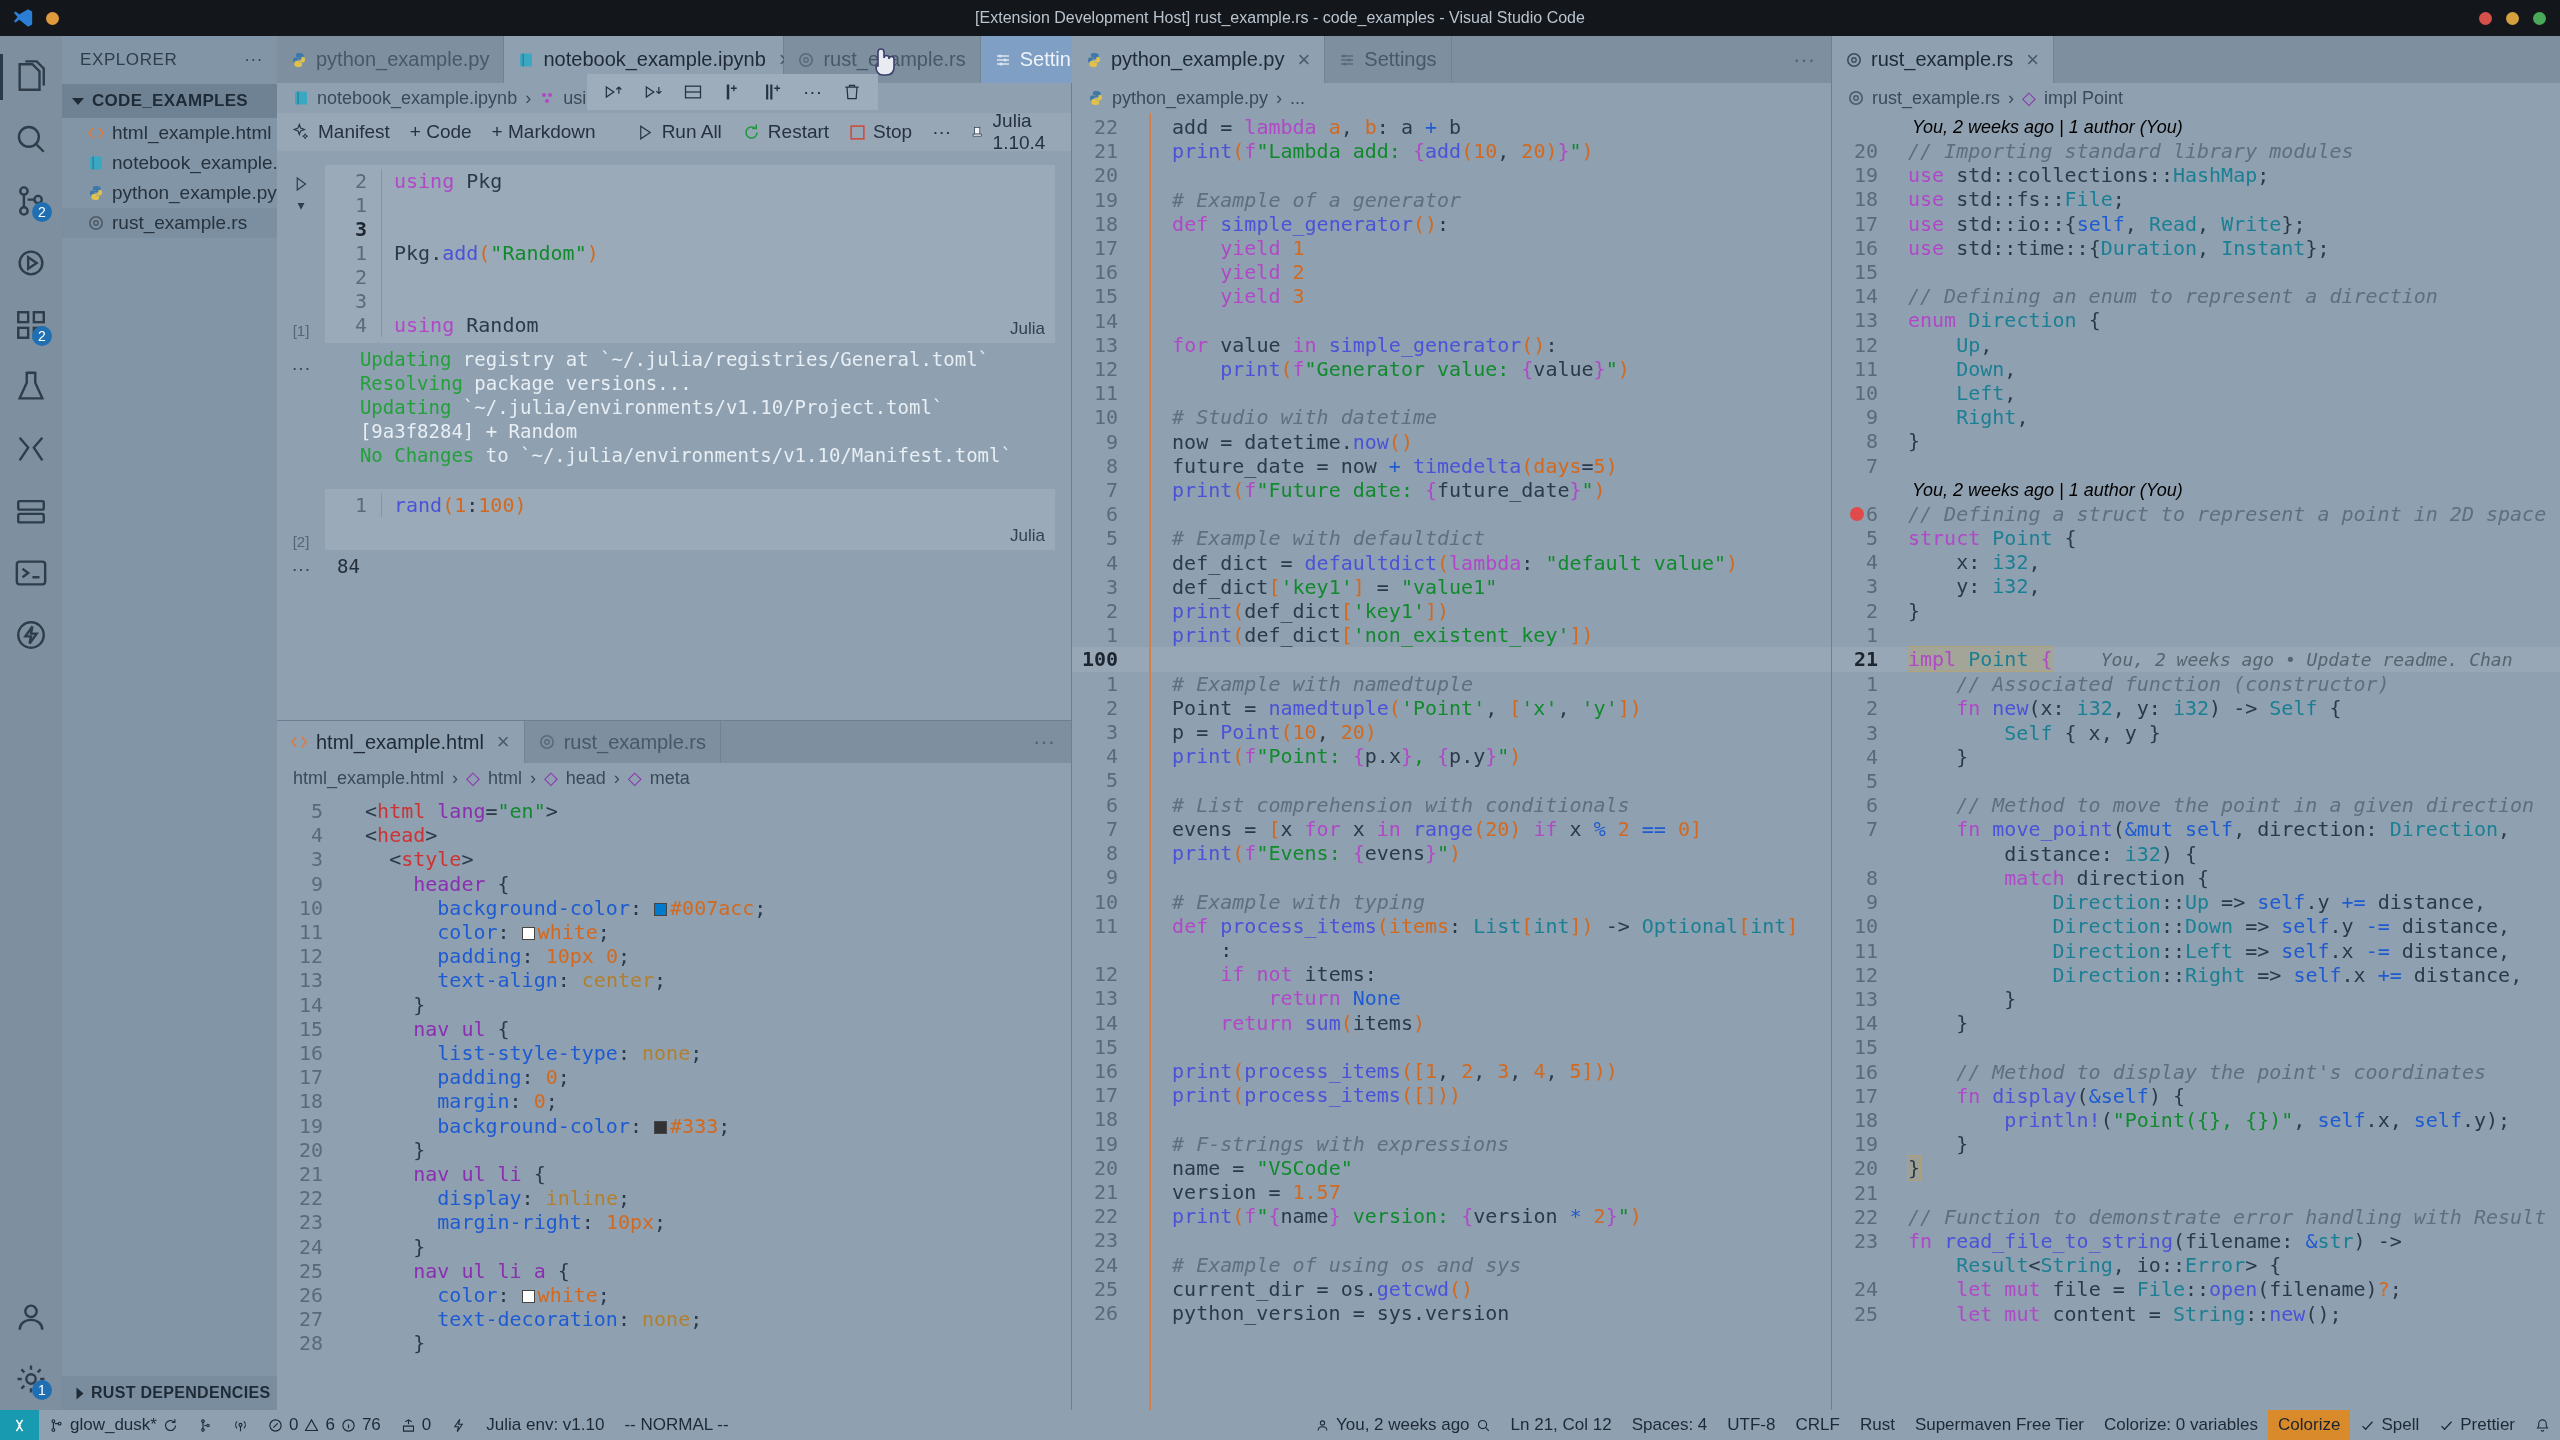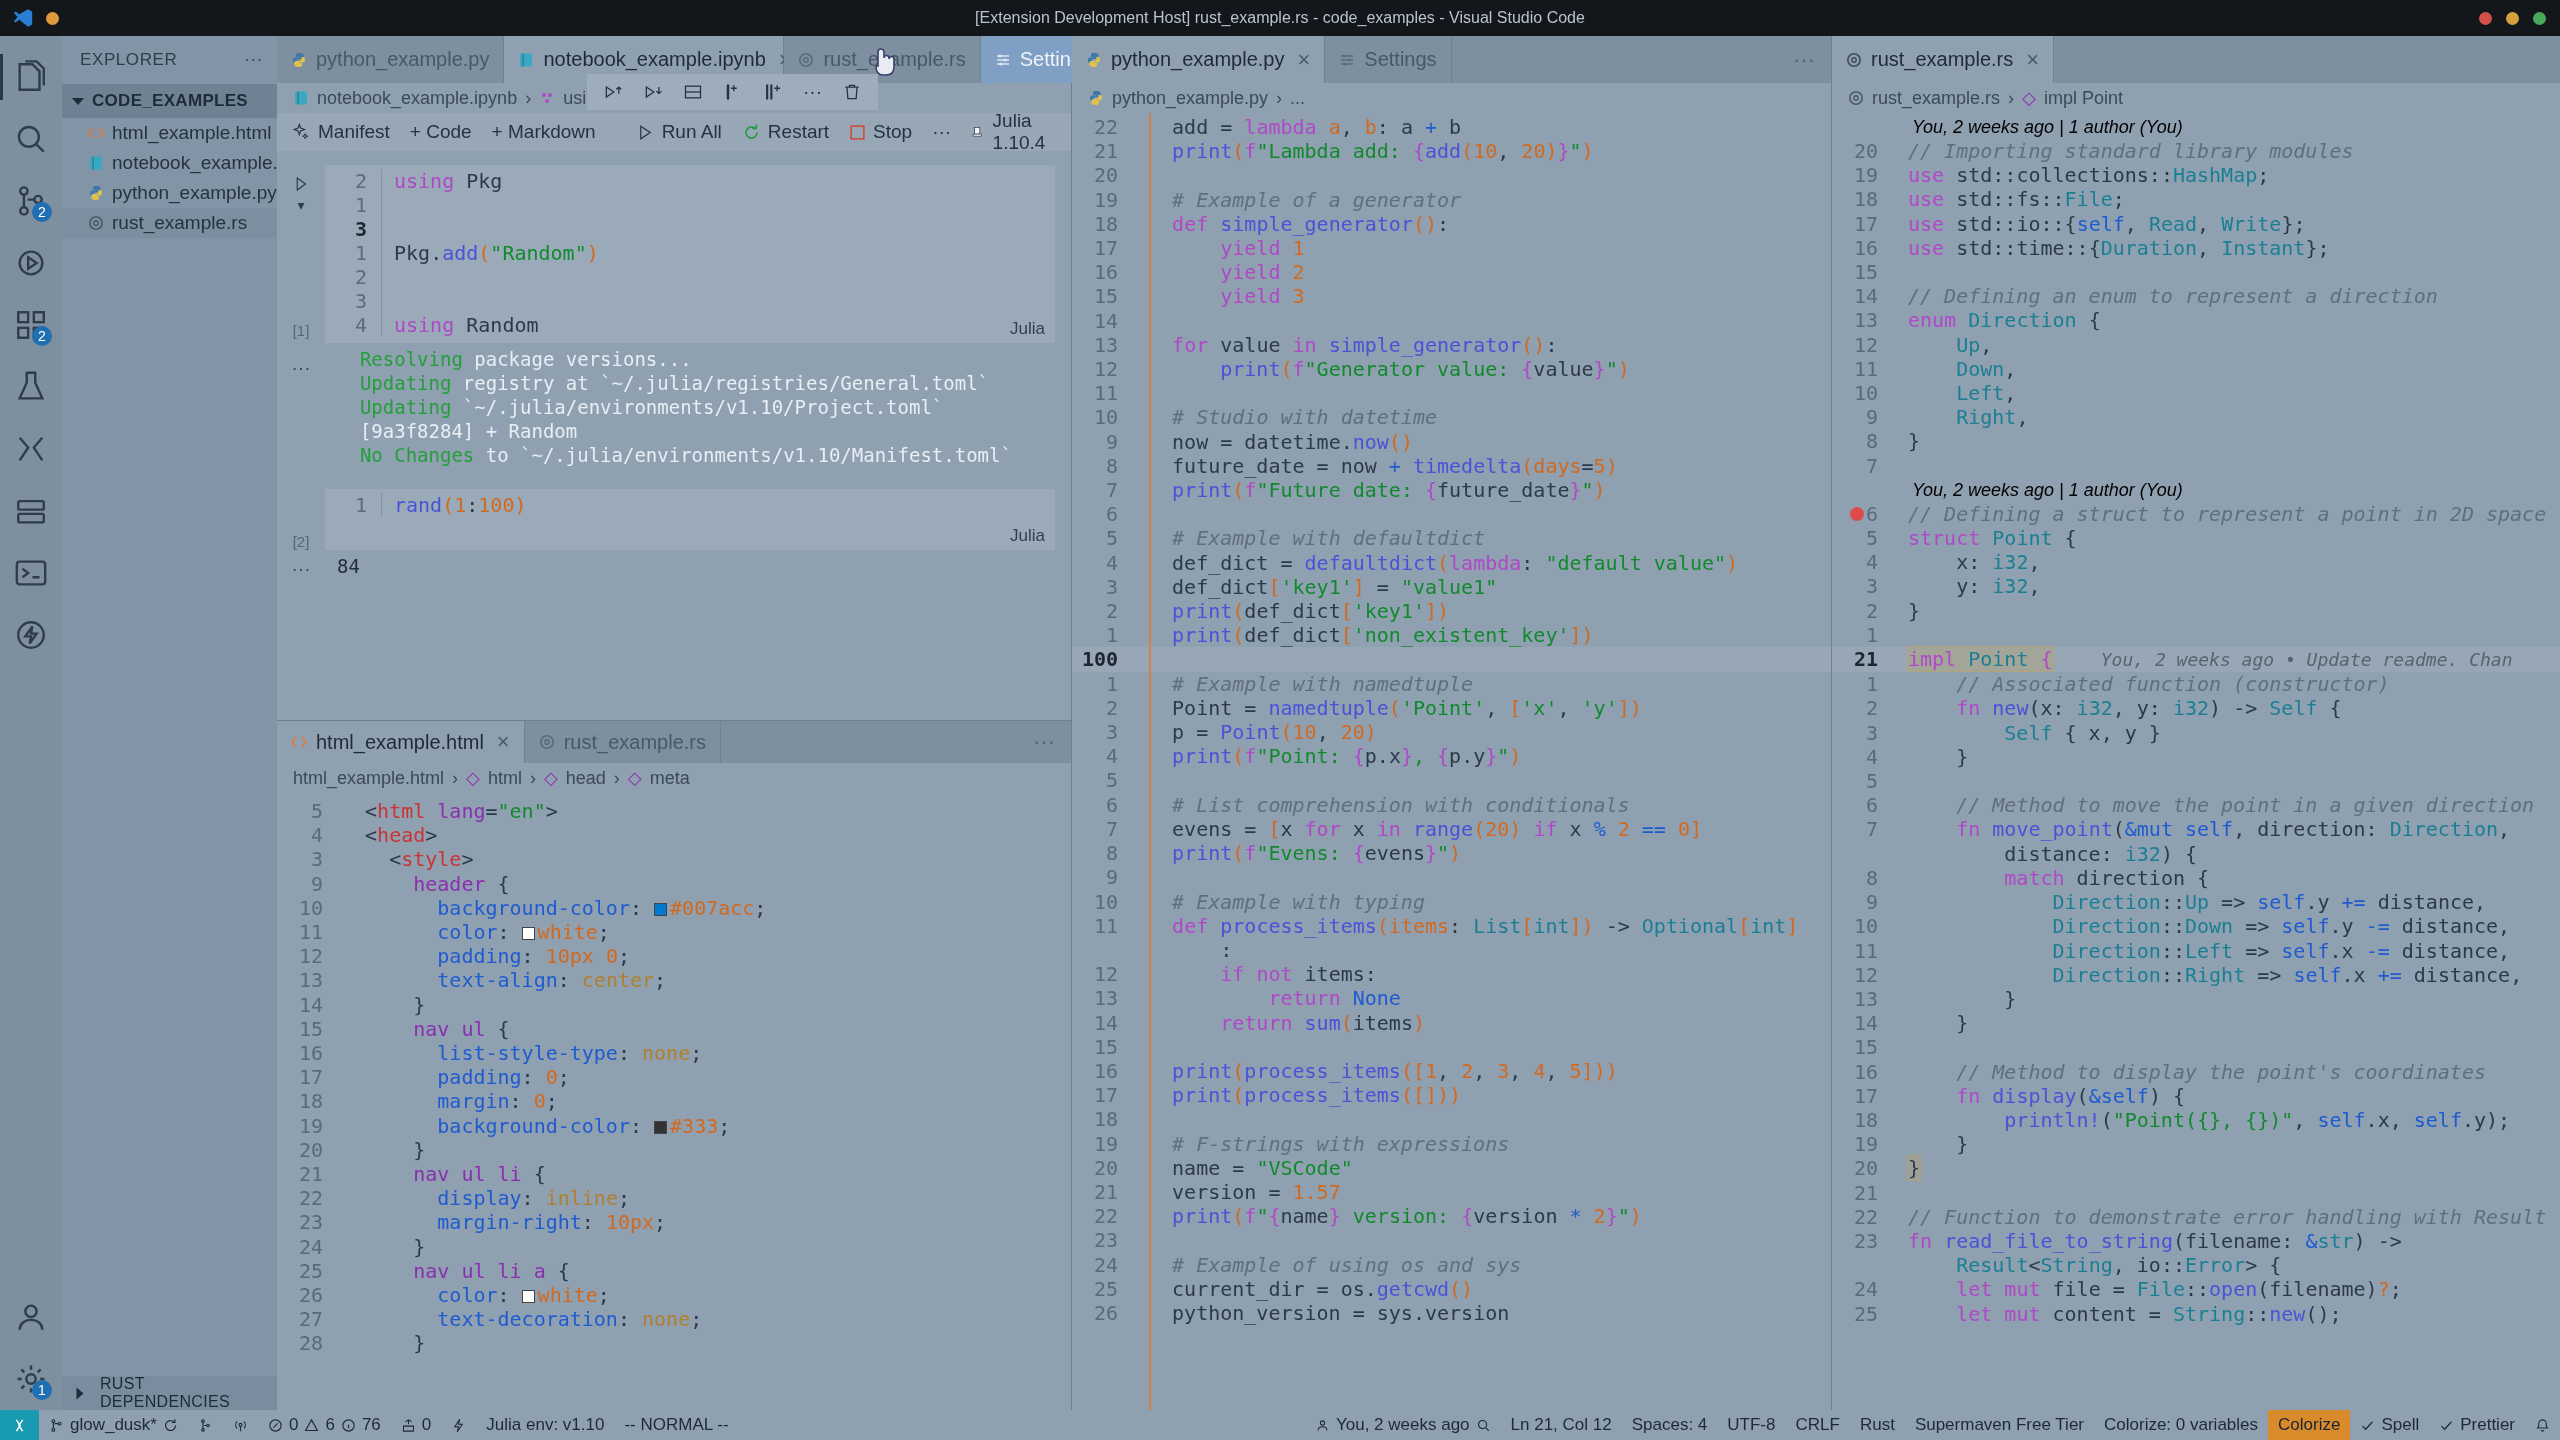--- a/index.html
+++ b/index.html
@@ -56,22 +56,22 @@
   }
   .chev { width:0;height:0;border-left:6px solid transparent;border-right:6px solid transparent;border-top:7px solid #1e2a36; margin-right:2px;}
   .sb-file {
     height:30px; display:flex; align-items:center; gap:8px; padding-left:26px;
     font-size:19px; color:#26323e; white-space:nowrap; overflow:hidden;
   }
   .sb-file.sel { background:#7c8fa0; }
   .ficon { width:16px; height:16px; flex:0 0 16px; display:block; }
   .sb-spacer { flex:1 1 auto; }
   .sb-foot {
-    height:34px; display:flex; align-items:center; gap:12px; padding-left:12px;
-    background:#7a8d9e; font-size:16px; font-weight:normal; color:#1e2a36; letter-spacing:.3px;
+    height:34px; display:flex; align-items:center; gap:3px; padding-left:12px;
+    background:#7a8d9e; font-size:16px; font-weight:bold; color:#1e2a36; letter-spacing:.3px;
   }
 
   
   #groups { flex:1 1 auto; display:flex; min-width:0; }
   .group { display:flex; flex-direction:column; min-width:0; position:relative; }
   #g1 { flex:0 0 795px; border-right:1px solid #6d8093; }
   #g2 { flex:0 0 760px; border-right:1px solid #6d8093; }
   #g3 { flex:1 1 auto; }
 
   .tabbar { height:47px; background:#7e909f; display:flex; align-items:stretch; position:relative; }
@@ -491,22 +491,22 @@
                 </div>
               <span class="nb-lang">Julia</span>
             </div>
           </div>
 
           <div class="nb-out">
             <div class="nb-gutter">
               <span style="font-size:19px;color:#39475a;margin-top:6px">···</span>
             </div>
             <div style="padding-left:12px">
+              <div class="outline"><span class="c-green">  Updating</span> registry at `~/.julia/registries/General.toml`</div>
               <div class="outline"><span class="c-green">  Resolving</span> package versions...</div>
-              <div class="outline"><span class="c-green">  Updating</span> registry at `~/.julia/registries/General.toml`</div>
               <div class="outline"><span class="c-green">  Updating</span> `~/.julia/environments/v1.10/Project.toml`</div>
               <div class="outline">  [9a3f8284] + Random</div>
               <div class="outline"><span class="c-green">  No Changes</span> to `~/.julia/environments/v1.10/Manifest.toml`</div>
             </div>
           </div>
 
           <div class="nb-cell" style="margin-top:22px">
             <div class="nb-gutter">
               <span class="nb-exec" style="margin-top:40px">[2]</span>
             </div>

